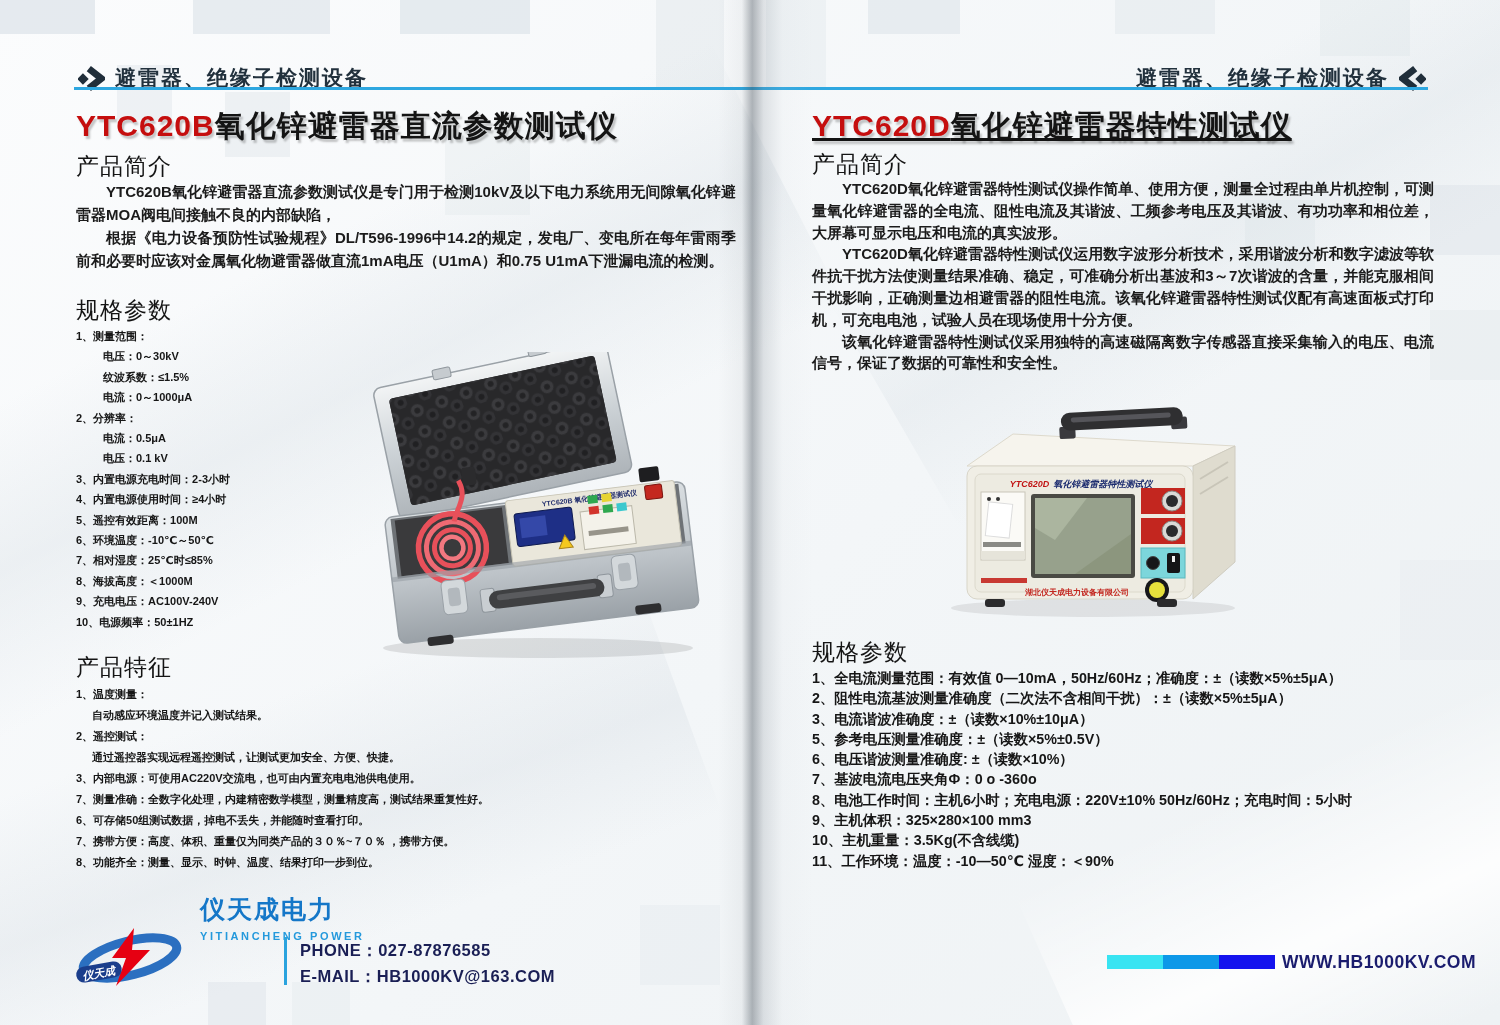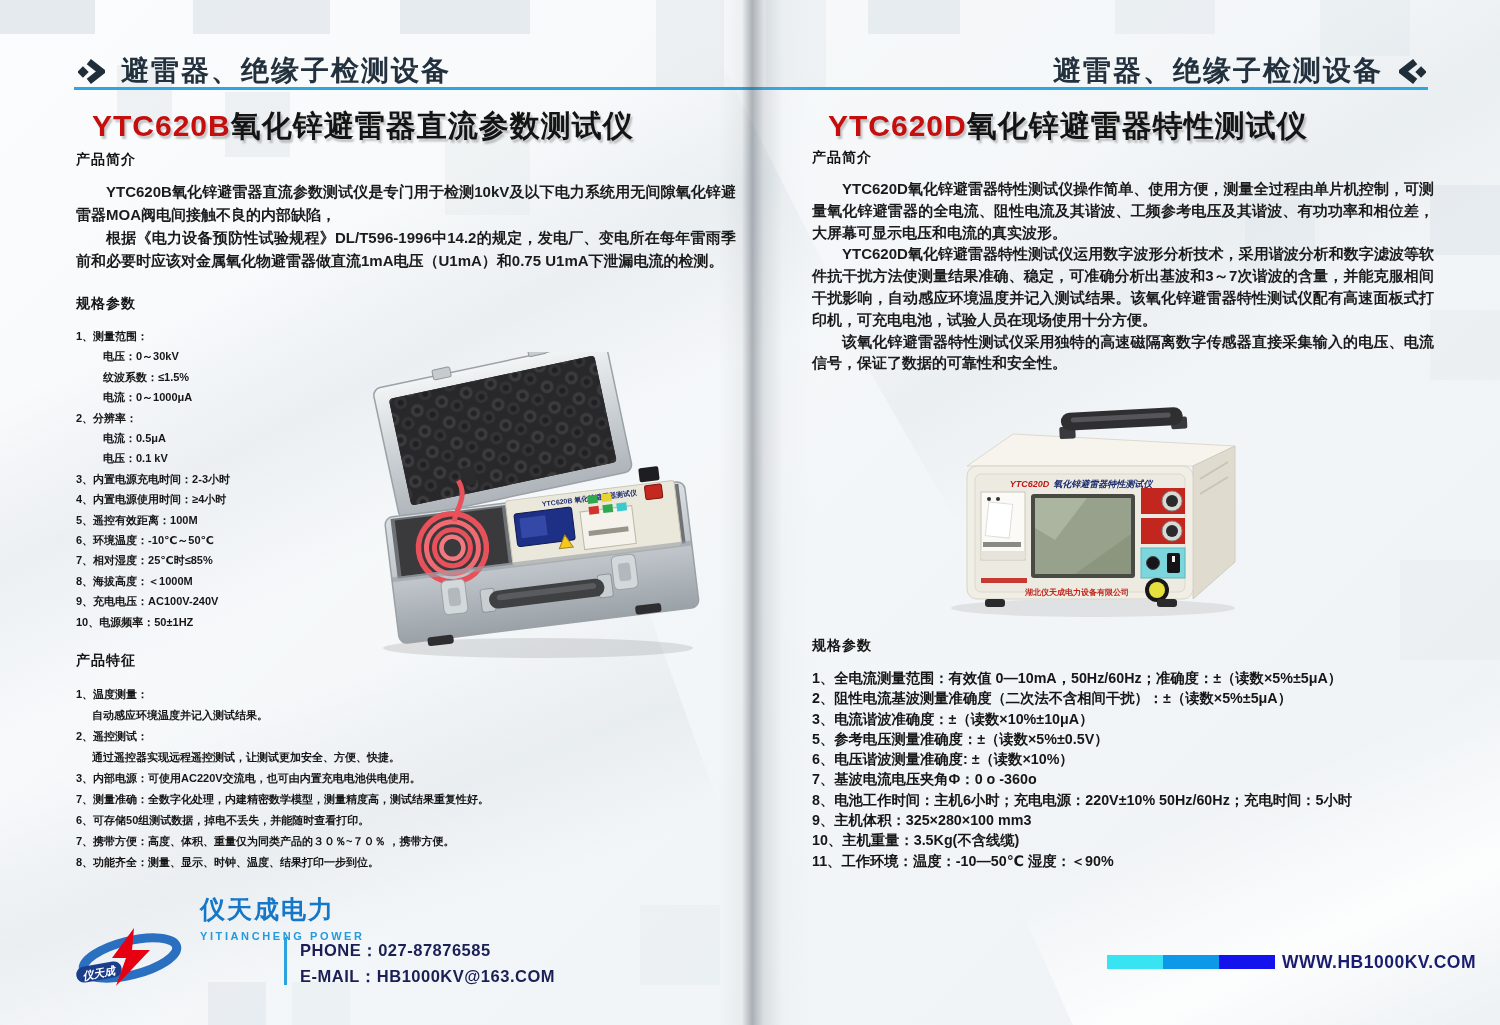--- a/index.html
+++ b/index.html
@@ -4,25 +4,25 @@
 <style>
   html,body{margin:0;padding:0;}
   body{width:1500px;height:1025px;font-family:"Liberation Sans","DejaVu Sans",sans-serif;background:#f4f6f8;}
   #spread{position:relative;width:1500px;height:1025px;overflow:hidden;
           background:linear-gradient(135deg,#fbfcfd 0%,#f3f6f8 55%,#eef2f4 100%);}
   .sq{position:absolute;background:#dde4e9;}
   .swoosh{position:absolute;pointer-events:none;}
   #gutter{position:absolute;left:718px;top:0;width:95px;height:1025px;z-index:6;pointer-events:none;
     background:linear-gradient(to right, rgba(0,0,0,0) 0%, rgba(60,70,80,0.05) 25%, rgba(70,80,90,0.42) 36%, rgba(120,130,140,0.20) 48%, rgba(200,206,212,0.08) 68%, rgba(0,0,0,0) 100%);}
   .z{position:absolute;z-index:4;}
-  .hdr{display:flex;align-items:center;gap:16px;font-size:28px;font-weight:700;color:#22313d;letter-spacing:2px;}
+  .hdr{display:flex;align-items:center;gap:10px;font-size:21px;font-weight:700;color:#22313d;letter-spacing:2px;margin-top:12px;}
   #rule{position:absolute;left:74px;top:87px;width:1354px;height:3px;background:#2ea7e0;z-index:5;}
   .ptitle{font-size:30px;font-weight:800;color:#141414;letter-spacing:1px;text-shadow:2px 3px 2px rgba(0,0,0,0.22);white-space:nowrap;}
-  .ptitle .model{color:#c50e0e;margin-left:16px;}
-  .sechead{font-size:14px;font-weight:700;color:#141414;letter-spacing:1px;}
+  .ptitle .model{color:#c50e0e;}
+  .sechead{font-size:23px;font-weight:400;color:#141414;letter-spacing:1px;}
   .paras p{margin:0;text-indent:2em;font-size:15px;font-weight:700;color:#1b1b1b;text-align:justify;}
   .paras-l p{line-height:23px;}
   .paras-r p{line-height:21.8px;}
   .lst div{font-size:11px;font-weight:700;color:#161616;white-space:nowrap;}
   .spec-l div{line-height:20.4px;}
   .spec-l .sub{padding-left:27px;}
   .feat-l div{line-height:21px;}
   .feat-l .sub{padding-left:16px;}
   .spec-r div{line-height:20.3px;font-size:14.3px;}
   .company-cn{font-size:25px;font-weight:800;color:#1577c8;letter-spacing:2px;}
@@ -202,29 +202,29 @@
   </div>
 
   <div class="z hdr" style="right:74px;top:52px;">
     <span>避雷器、绝缘子检测设备</span>
     <svg width="27" height="27" viewBox="0 0 30 30">
       <rect x="20" y="11" width="9" height="9" transform="rotate(45 24.5 15.5)" fill="#202e3a"></rect>
       <path d="M18 4 L4 15 L18 26" fill="none" stroke="#202e3a" stroke-width="7.5"></path>
     </svg>
   </div>
 
-  <div class="z ptitle" style="left:812px;top:106px;">
+  <div class="z ptitle" style="left:812px;top:106px;text-decoration:underline;">
     <span class="model">YTC620D</span><span>氧化锌避雷器特性测试仪</span>
   </div>
 
   <div class="z sechead" style="left:812px;top:149px;">产品简介</div>
 
   <div class="z paras paras-r" style="left:812px;top:178px;width:622px;">
     <p>YTC620D氧化锌避雷器特性测试仪操作简单、使用方便，测量全过程由单片机控制，可测量氧化锌避雷器的全电流、阻性电流及其谐波、工频参考电压及其谐波、有功功率和相位差，大屏幕可显示电压和电流的真实波形。</p>
-    <p>YTC620D氧化锌避雷器特性测试仪运用数字波形分析技术，采用谐波分析和数字滤波等软件抗干扰方法使测量结果准确、稳定，可准确分析出基波和3～7次谐波的含量，并能克服相间干扰影响，自动感应环境温度并记入测试结果。该氧化锌避雷器特性测试仪配有高速面板式打印机，可充电电池，试验人员在现场使用十分方便。</p>
+    <p>YTC620D氧化锌避雷器特性测试仪运用数字波形分析技术，采用谐波分析和数字滤波等软件抗干扰方法使测量结果准确、稳定，可准确分析出基波和3～7次谐波的含量，并能克服相间干扰影响，正确测量边相避雷器的阻性电流。该氧化锌避雷器特性测试仪配有高速面板式打印机，可充电电池，试验人员在现场使用十分方便。</p>
     <p>该氧化锌避雷器特性测试仪采用独特的高速磁隔离数字传感器直接采集输入的电压、电流信号，保证了数据的可靠性和安全性。</p>
   </div>
 
   <div class="z" style="left:925px;top:384px;">
     <svg width="340" height="240" viewBox="0 0 340 240">
       <ellipse cx="168" cy="224" rx="142" ry="9" fill="rgba(0,0,0,0.08)"></ellipse>
       <g>
         <polygon points="42,82 88,50 310,62 268,82" fill="#f6f4ed" stroke="#ddd9cc"></polygon>
         <polygon points="268,82 310,62 310,178 268,215" fill="#dfdcCF" stroke="#cfccc0"></polygon>
         <line x1="275" y1="95" x2="303" y2="78" stroke="#c8c5b8" stroke-width="2"></line>

